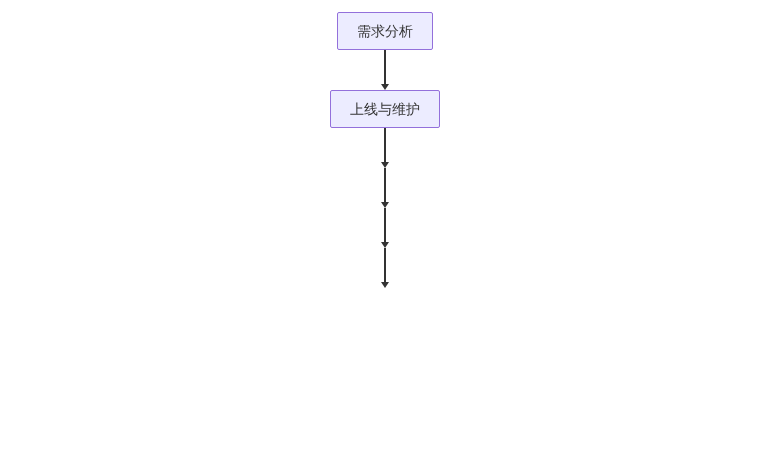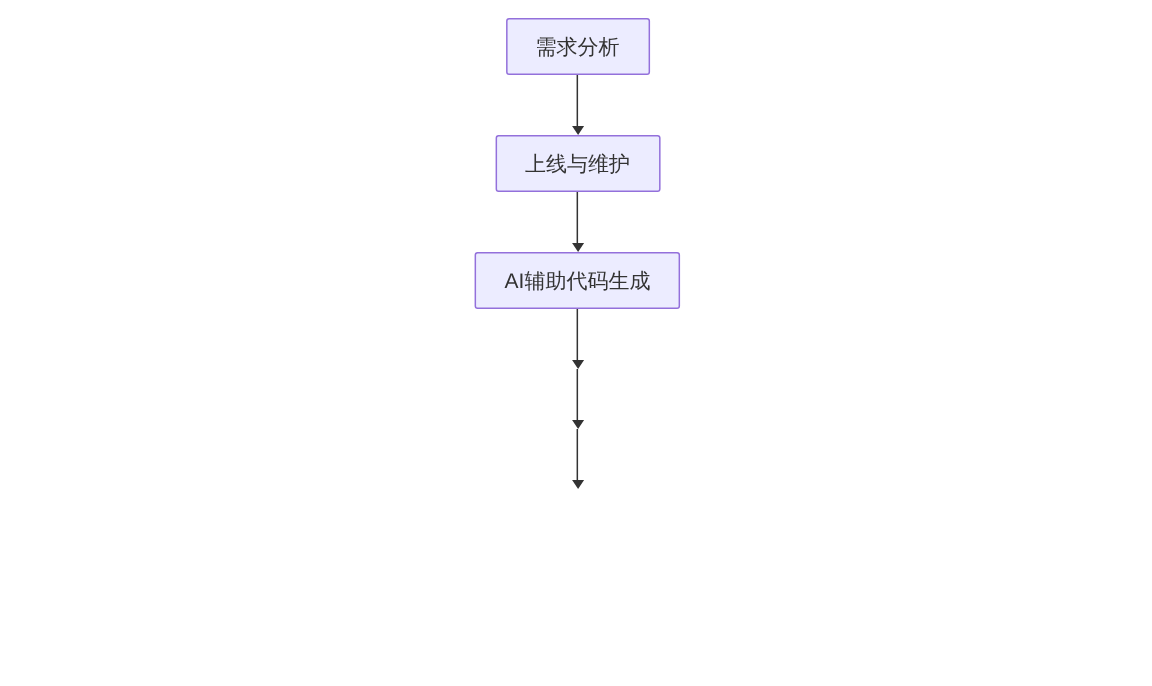--- a/index.html
+++ b/index.html
@@ -77,23 +77,20 @@
 
   <div class="node">
     <span class="node-label">上线与维护</span>
   </div>
 
   <div class="arrow">
     <div class="arrow-line"></div>
     <div class="arrow-head"></div>
   </div>
 
-  <div class="node">
-    <span class="node-label">AI辅助代码生成</span>
-  </div>
 
   <div class="arrow">
     <div class="arrow-line"></div>
     <div class="arrow-head"></div>
   </div>
 
 
   <div class="arrow">
     <div class="arrow-line"></div>
     <div class="arrow-head"></div>

